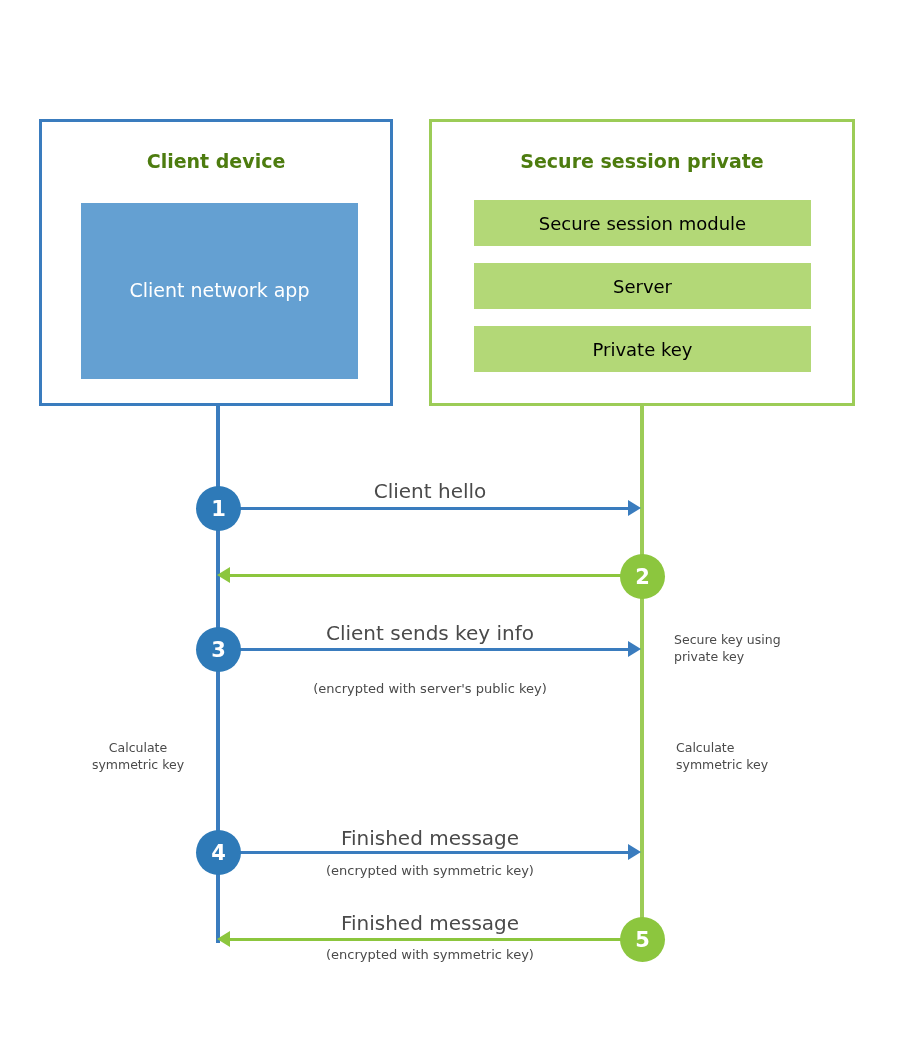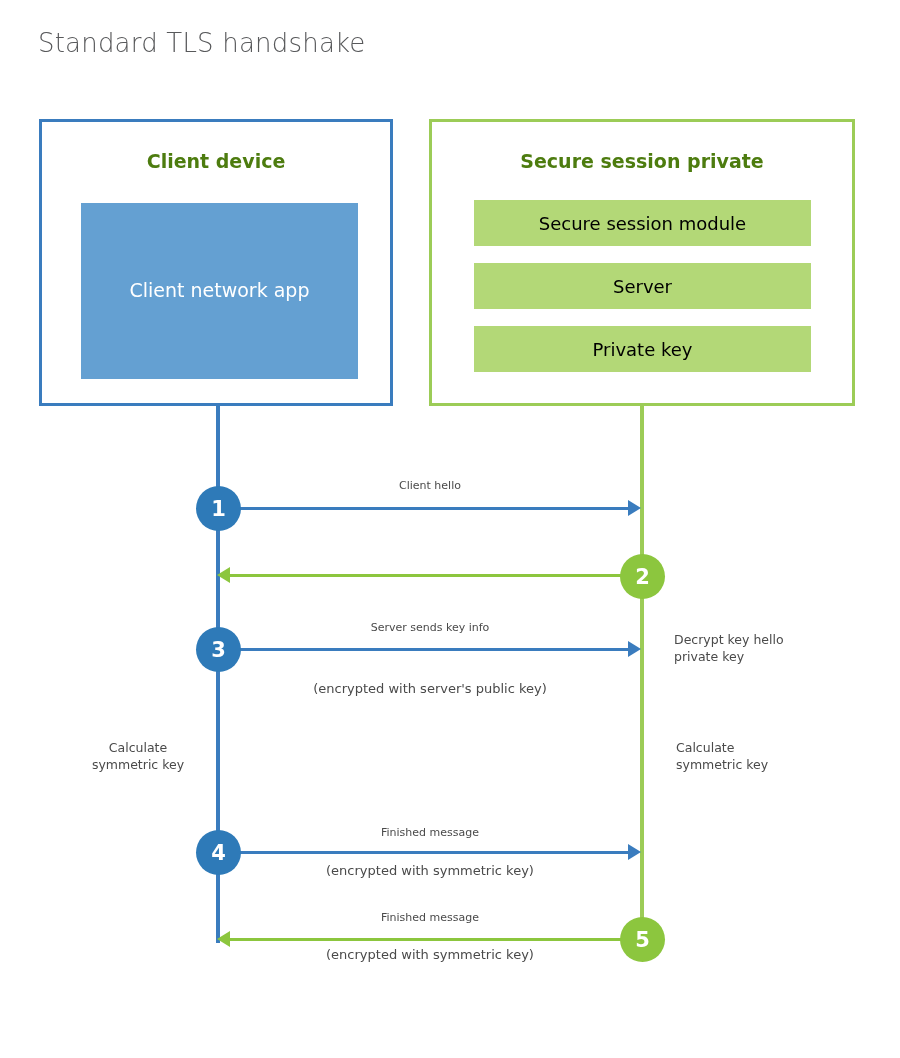--- a/index.html
+++ b/index.html
@@ -144,21 +144,21 @@
     display: flex;
     align-items: center;
     justify-content: center;
     z-index: 4;
   }
   .step-circle.blue  { background: #2e7ab8; }
   .step-circle.green { background: #8cc63e; }
 
   .msg-label {
     position: absolute;
-    font-size: 11px;
+    font-size: 20px;
     color: #4a4a4a;
     text-align: center;
     white-space: nowrap;
   }
   .msg-sub {
     position: absolute;
     font-size: 13px;
     color: #4a4a4a;
     text-align: center;
     white-space: nowrap;
@@ -171,21 +171,20 @@
     white-space: nowrap;
   }
   .side-note.right-note { text-align: left; }
   .side-note.left-note  { text-align: center; }
 </style>
 </head>
 <body>
 
 <div id="canvas">
 
-  <div class="title">Standard TLS handshake</div>
 
   <div class="party-box" id="client-box">
     <div class="party-title">Client device</div>
     <div id="client-app">Client network app</div>
   </div>
 
   <div class="party-box" id="server-box">
     <div class="party-title">Secure session private</div>
     <div class="server-bar" id="bar-0">Secure session module</div>
     <div class="server-bar" id="bar-1">Server</div>
@@ -197,27 +196,27 @@
 
   <div class="msg-label" style="left:218px; top:479px; width:424px;">Client hello</div>
   <div class="msg-line blue" style="left:218px; top:507px; width:410px;"></div>
   <div class="arrowhead right-blue" style="left:628px; top:500px;"></div>
   <div class="step-circle blue" style="left:196px; top:486px;">1</div>
 
   <div class="msg-line green" style="left:230px; top:574px; width:412px;"></div>
   <div class="arrowhead left-green" style="left:217px; top:567px;"></div>
   <div class="step-circle green" style="left:620px; top:554px;">2</div>
 
-  <div class="msg-label" style="left:218px; top:621px; width:424px;">Server sends key info</div>
+  <div class="msg-label" style="left:218px; top:621px; width:424px;">Client sends key info</div>
   <div class="msg-line blue" style="left:218px; top:648px; width:410px;"></div>
   <div class="arrowhead right-blue" style="left:628px; top:641px;"></div>
   <div class="step-circle blue" style="left:196px; top:627px;">3</div>
   <div class="msg-sub" style="left:218px; top:657px; width:424px;margin-top:24px;">(encrypted with server's public key)</div>
   <div class="side-note right-note" style="left:674px; top:632px;">
-    <span>Decrypt key hello</span><br>
+    <span>Secure key using</span><br>
     <span>private key</span>
   </div>
 
   <div class="side-note left-note" style="left:89px; top:740px; width:98px;">
     <span>Calculate</span><br>
     <span>symmetric key</span>
   </div>
   <div class="side-note right-note" style="left:676px; top:740px;">
     <span>Calculate</span><br>
     <span>symmetric key</span>

